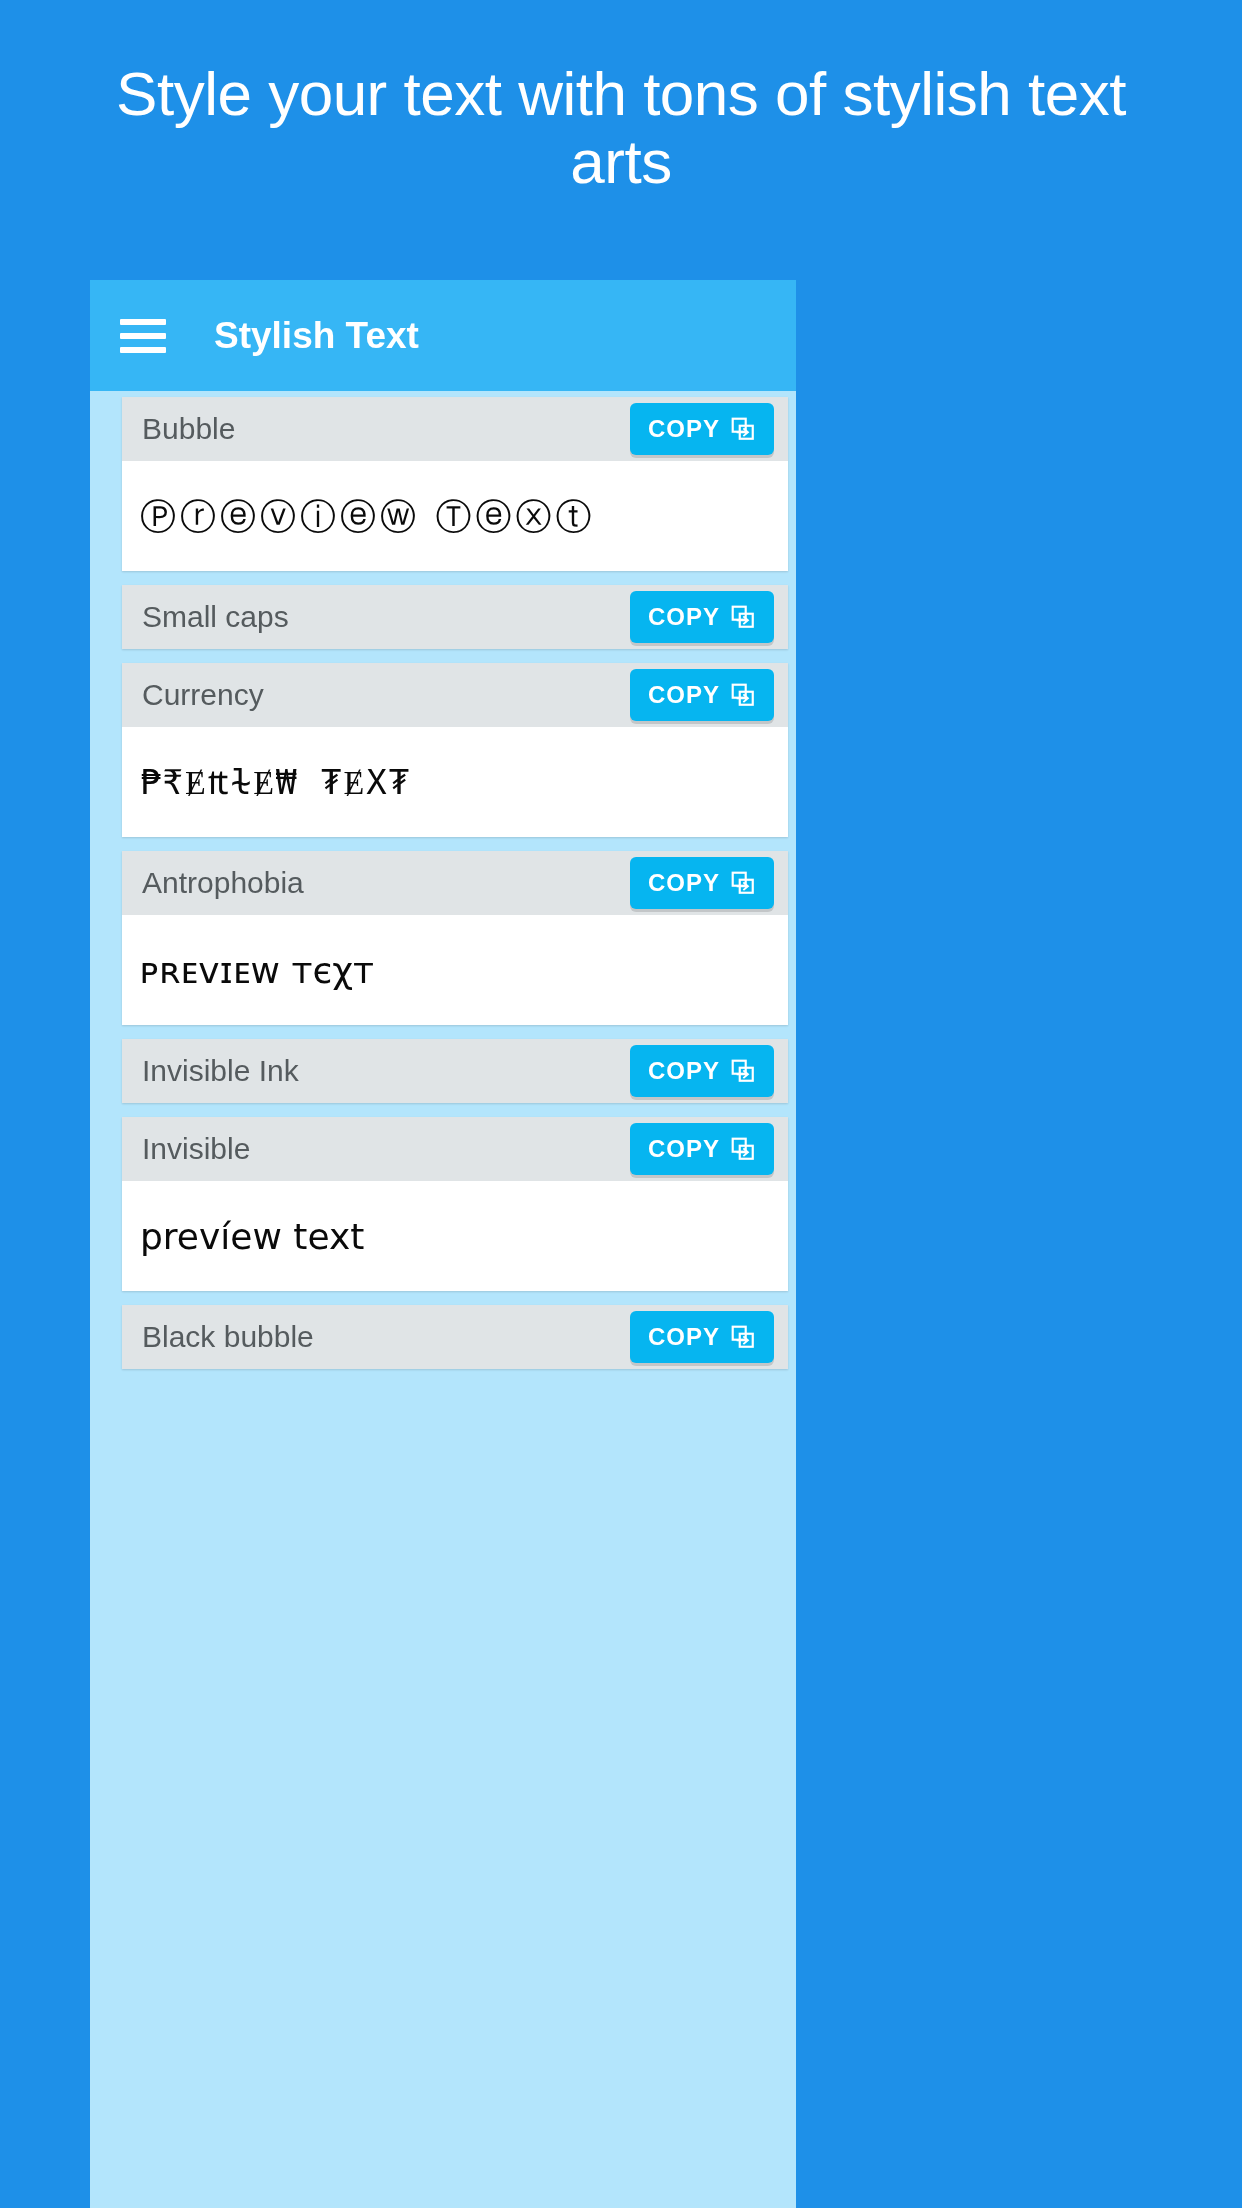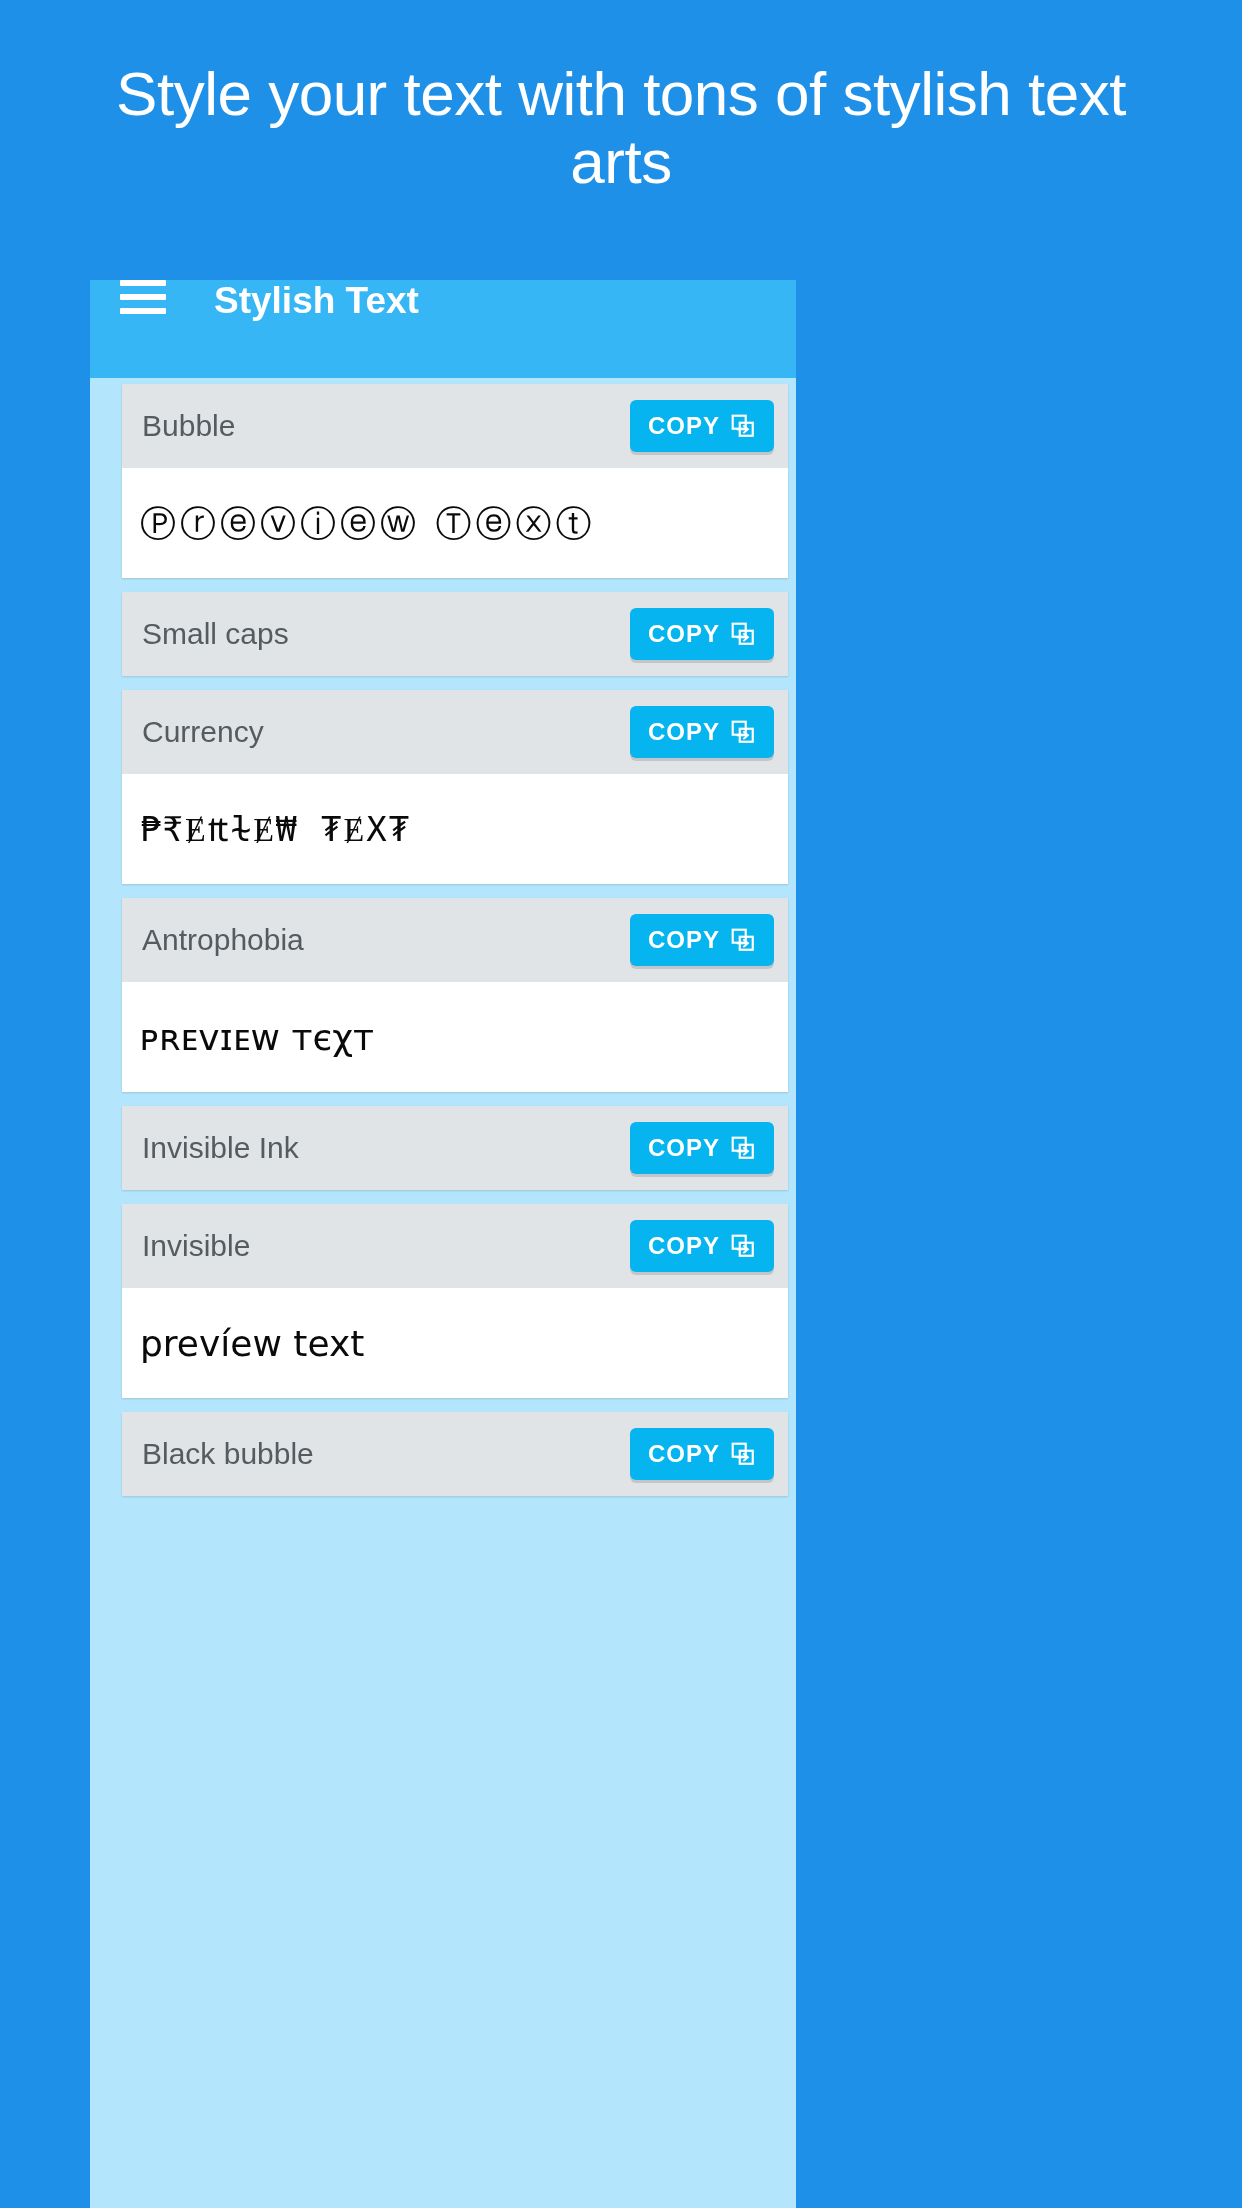--- a/index.html
+++ b/index.html
@@ -37,24 +37,24 @@
     left: 90px;
     top: 280px;
     width: 706px;
     height: 1928px;
     overflow: hidden;
     background: #B3E5FC;
   }
 
   
   .app-bar {
-    height: 98px;
+    height: 111px;
     background: #36B6F5;
     display: flex;
-    align-items: flex-start;
+    align-items: center;
     padding-left: 30px;
     flex: 0 0 auto;
   }
   .hamburger {
     width: 46px;
     height: 34px;
     display: flex;
     flex-direction: column;
     justify-content: space-between;
     cursor: pointer;
@@ -113,21 +113,21 @@
   .cards {
     padding: 6px 8px 0 32px;
   }
   .style-card {
     background: #FFFFFF;
     margin-bottom: 14px;
     box-shadow: 0 1px 2px rgba(0,0,0,0.14);
   }
   .card-head {
     background: #E0E4E6;
-    height: 84px;
+    height: 64px;
     display: flex;
     align-items: center;
     justify-content: space-between;
     padding: 0 14px 0 20px;
   }
   .style-name {
     font-size: 30px;
     color: #555B5E;
     white-space: nowrap;
   }

